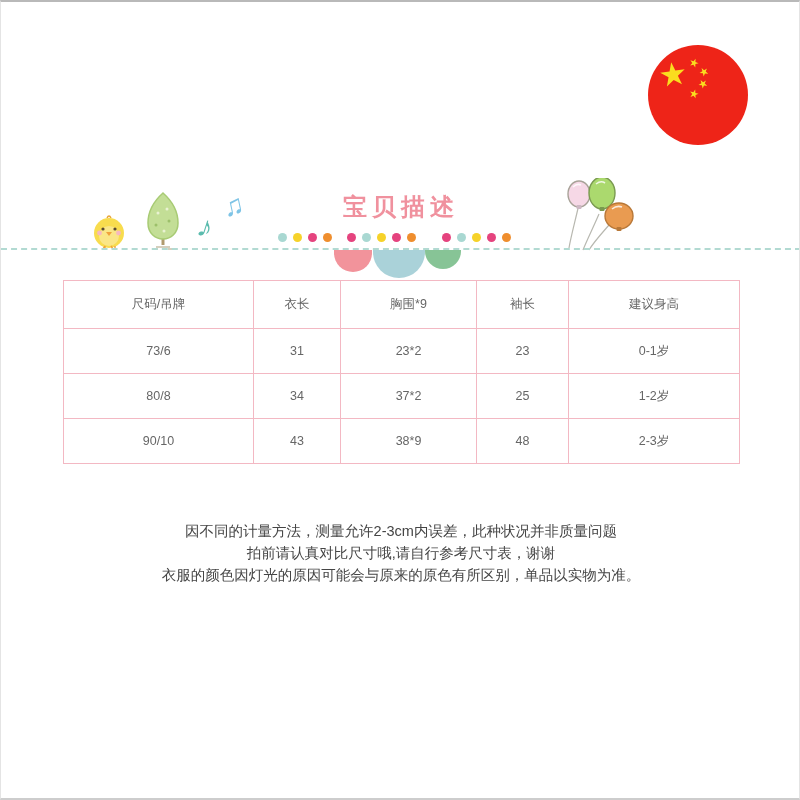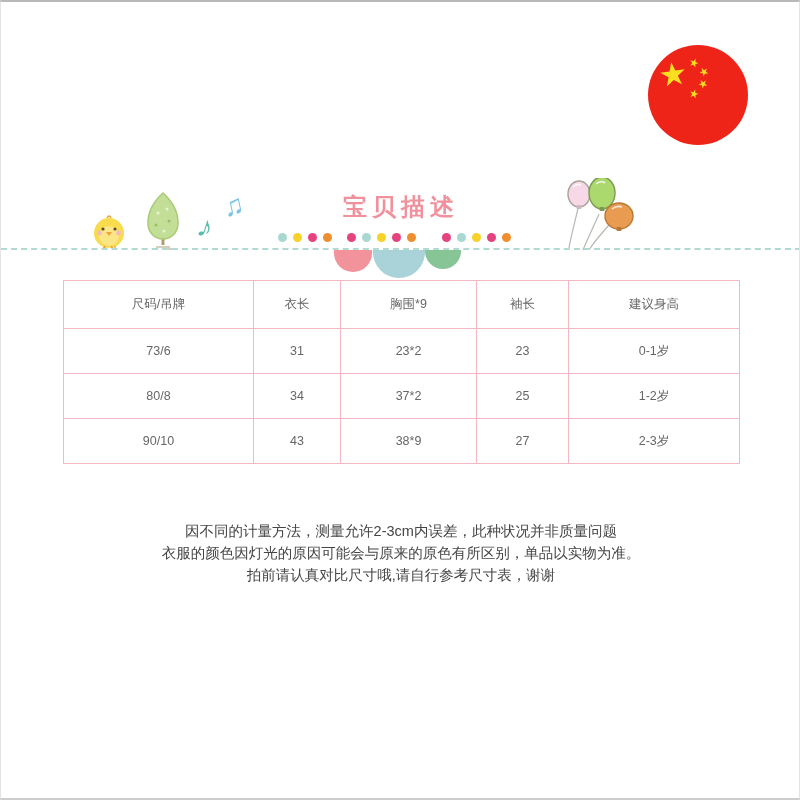--- a/index.html
+++ b/index.html
@@ -172,25 +172,25 @@
       <td>80/8</td>
       <td>34</td>
       <td>37*2</td>
       <td>25</td>
       <td>1-2岁</td>
     </tr>
     <tr class="row">
       <td>90/10</td>
       <td>43</td>
       <td>38*9</td>
-      <td>27</td>
+      <td>48</td>
       <td>2-3岁</td>
     </tr>
   </tbody>
     </table>
 
   <div class="notes">
     <div>因不同的计量方法，测量允许2-3cm内误差，此种状况并非质量问题</div>
+    <div>拍前请认真对比尺寸哦,请自行参考尺寸表，谢谢</div>
     <div>衣服的颜色因灯光的原因可能会与原来的原色有所区别，单品以实物为准。</div>
-    <div>拍前请认真对比尺寸哦,请自行参考尺寸表，谢谢</div>
   </div>
 
 </div>
 
 </body></html>

